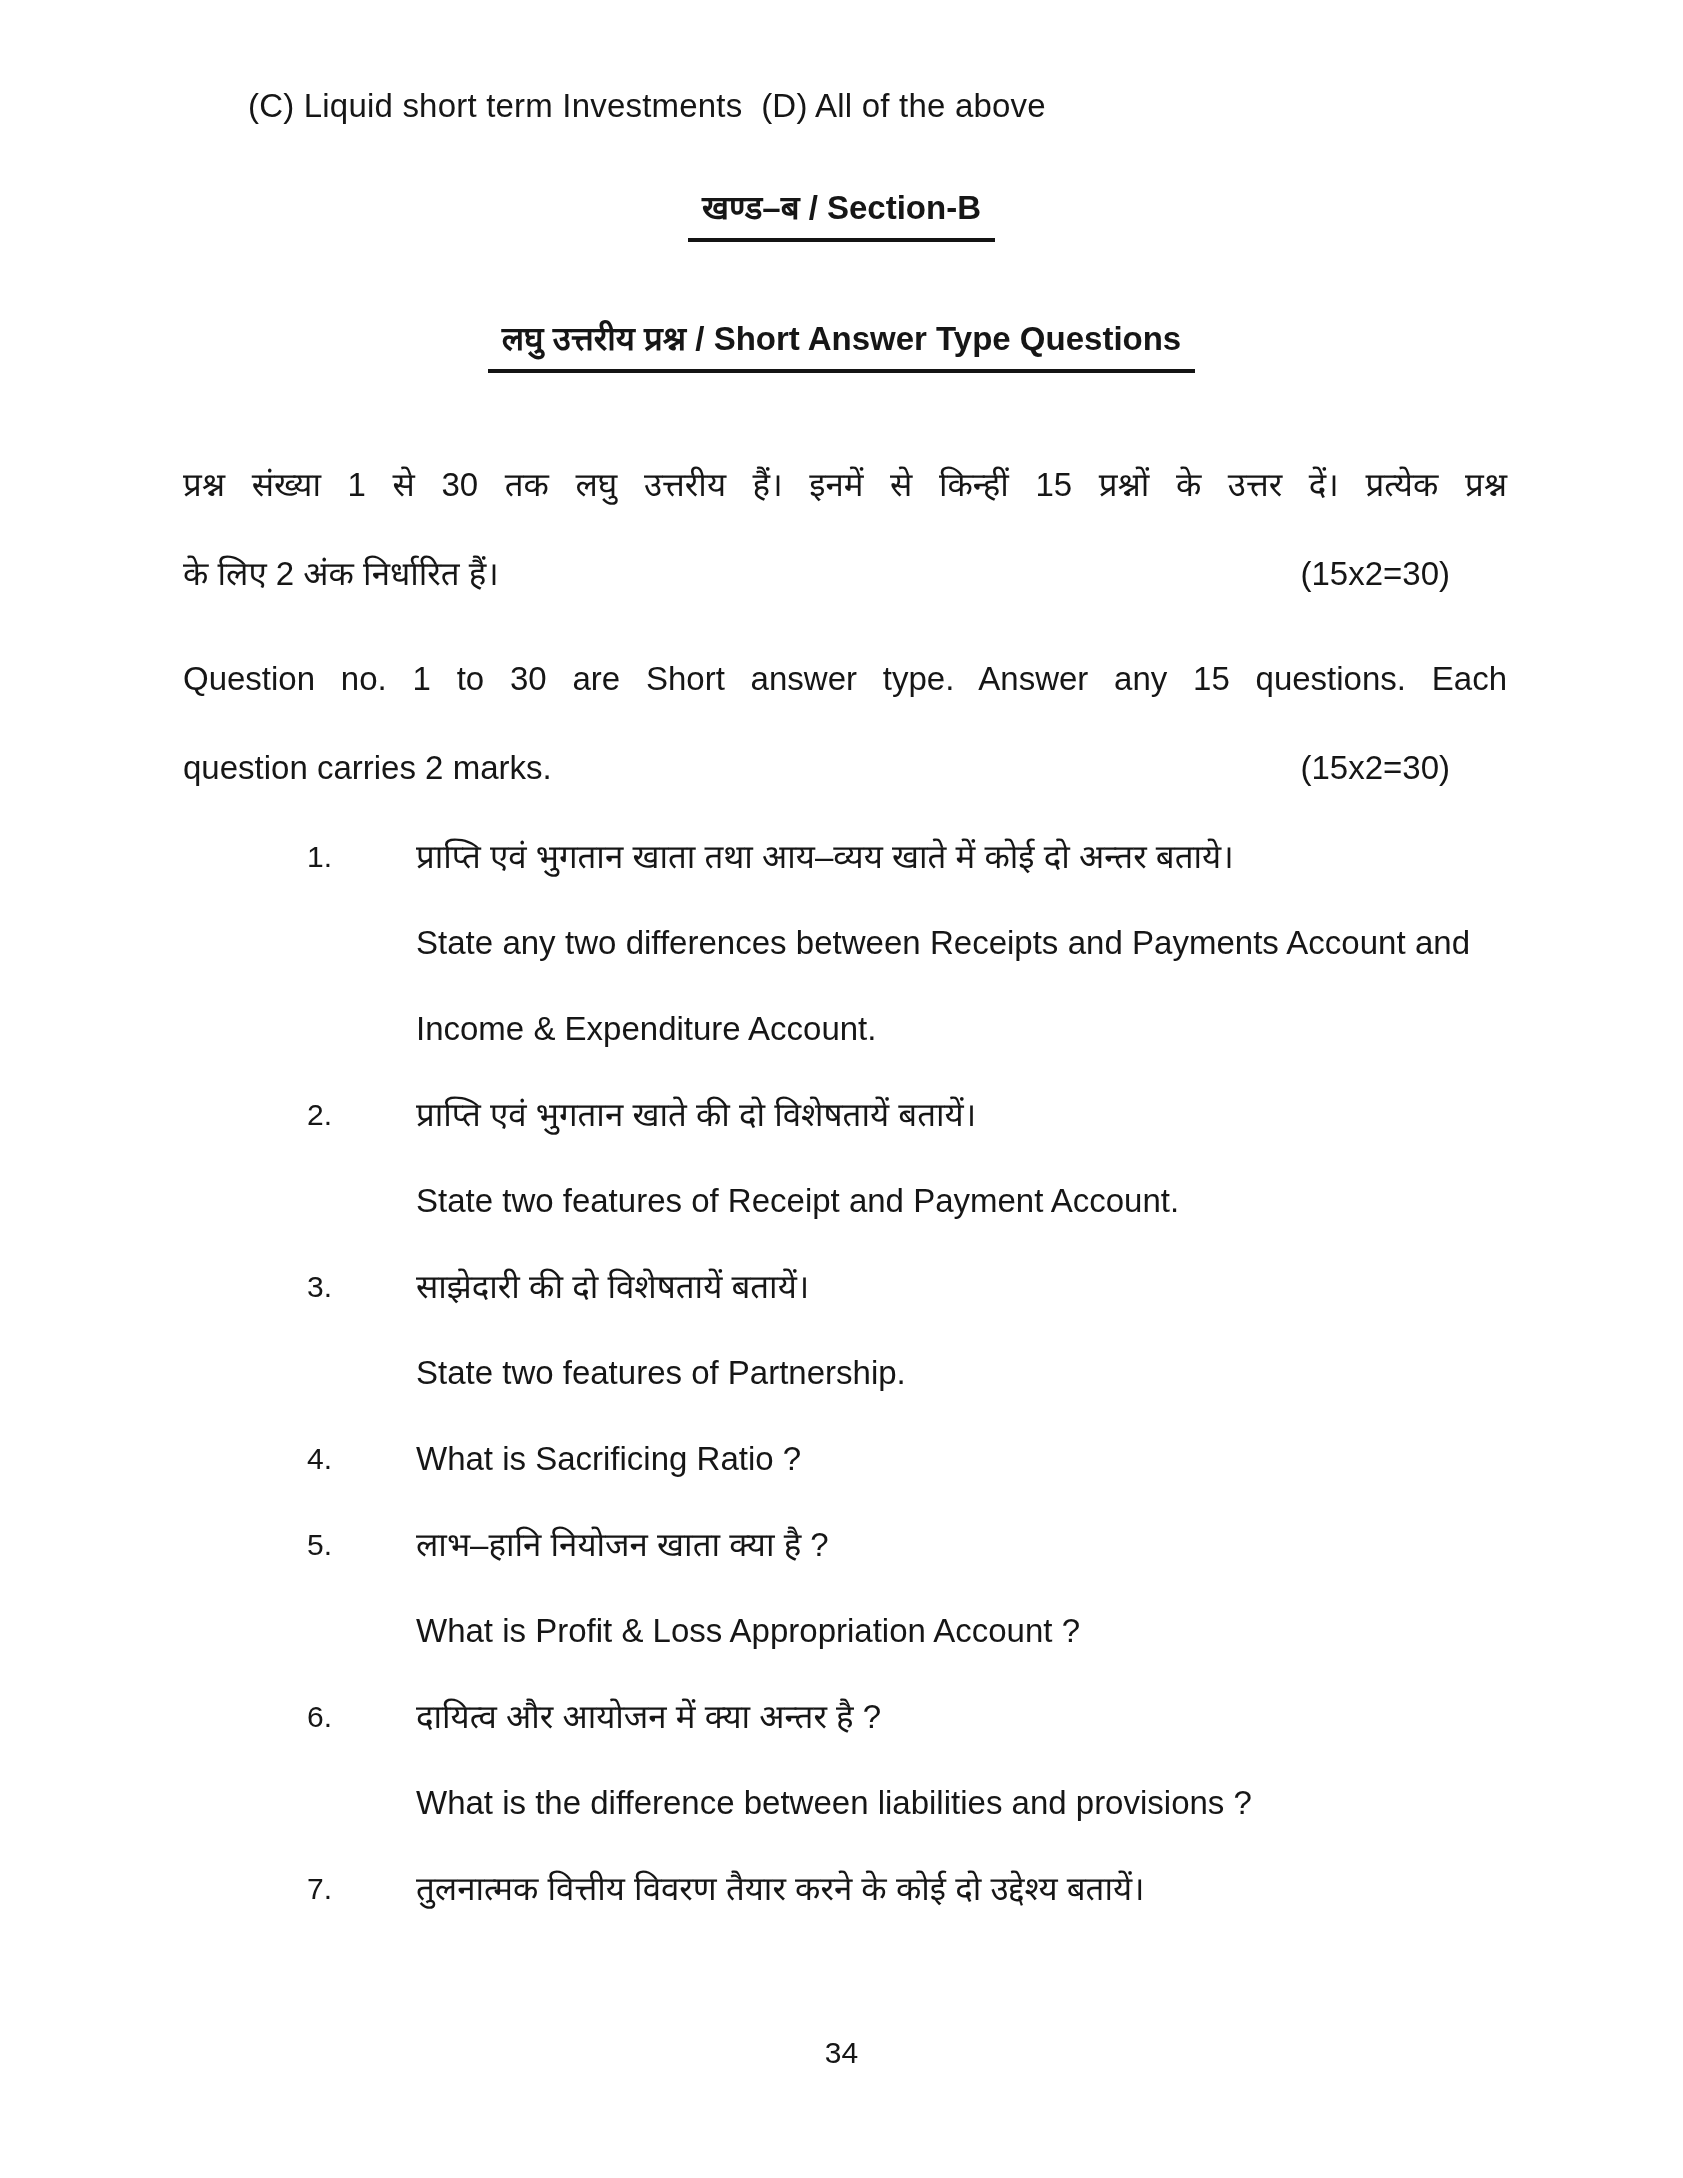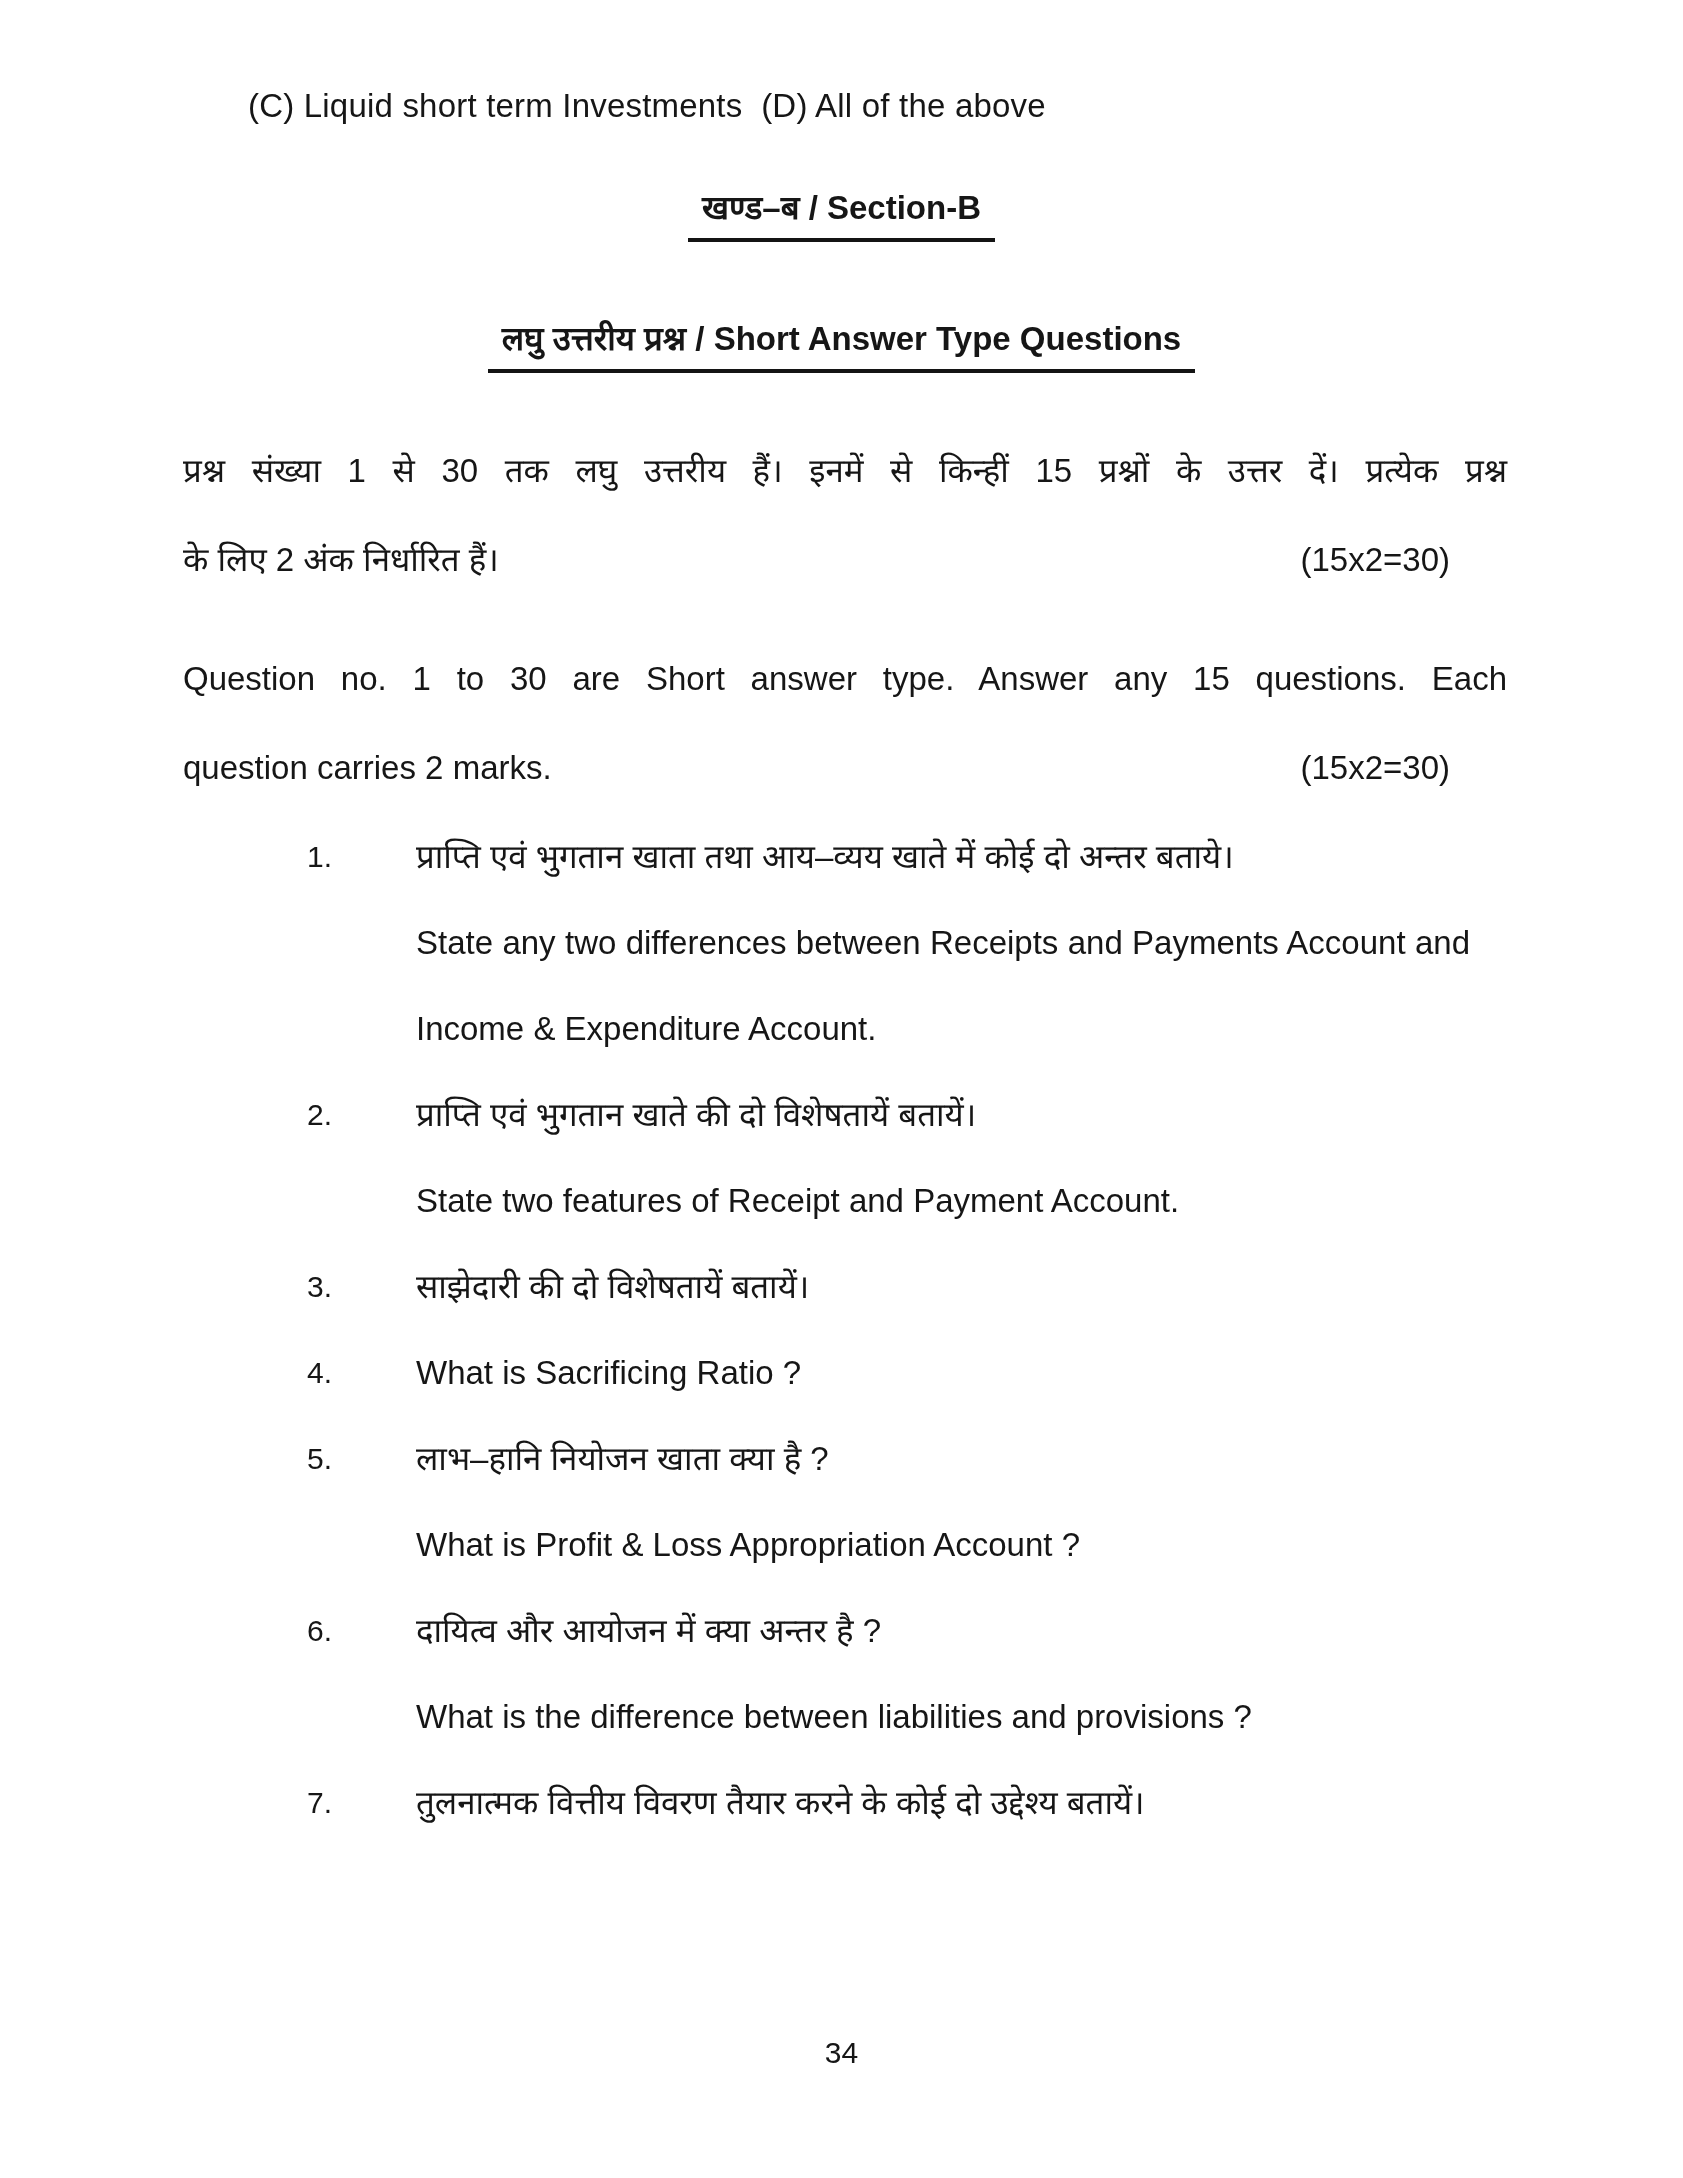--- a/index.html
+++ b/index.html
@@ -20,21 +20,21 @@
   .heading-wrap { position:absolute; width:100%; text-align:center; font-weight:bold; }
   .heading-wrap.h1 { top:184px; }
   .heading-wrap.h2 { top:315px; }
   .underline {
     display:inline-block;
     border-bottom:4px solid #141414;
     padding:0 14px 9px 14px;
   }
 
   .para { position:absolute; left:183px; right:176px; }
-  .para.hindi   { top:426px; }
+  .para.hindi   { top:440px; }
   .para.english { top:634px; }
   .para .line { line-height:89px; }
   .line-justify { text-align:justify; text-align-last:justify; }
   .line-split { display:flex; justify-content:space-between; align-items:flex-start; }
   .marks { margin-right:57px; }
 
   .questions { position:absolute; top:814px; left:307px; right:213px; }
   .question { display:grid; grid-template-columns:109px 1fr; }
   .q-num  { line-height:86px; font-size:30px; }
   .q-hindi { line-height:86px; }
@@ -90,20 +90,21 @@
     <div class="q-body">
       <div class="q-hindi">प्राप्ति एवं भुगतान खाते की दो विशेषतायें बतायें।</div>
       <div class="q-english">State two features of Receipt and Payment Account.</div>
     </div>
   </div>
 
   <div class="question">
     <div class="q-num">3.</div>
     <div class="q-body">
       <div class="q-hindi">साझेदारी की दो विशेषतायें बतायें।</div>
+      <div class="q-english">State two features of Partnership.</div>
     </div>
   </div>
 
   <div class="question">
     <div class="q-num">4.</div>
     <div class="q-body">
       <div class="q-english">What is Sacrificing Ratio ?</div>
     </div>
   </div>
 

